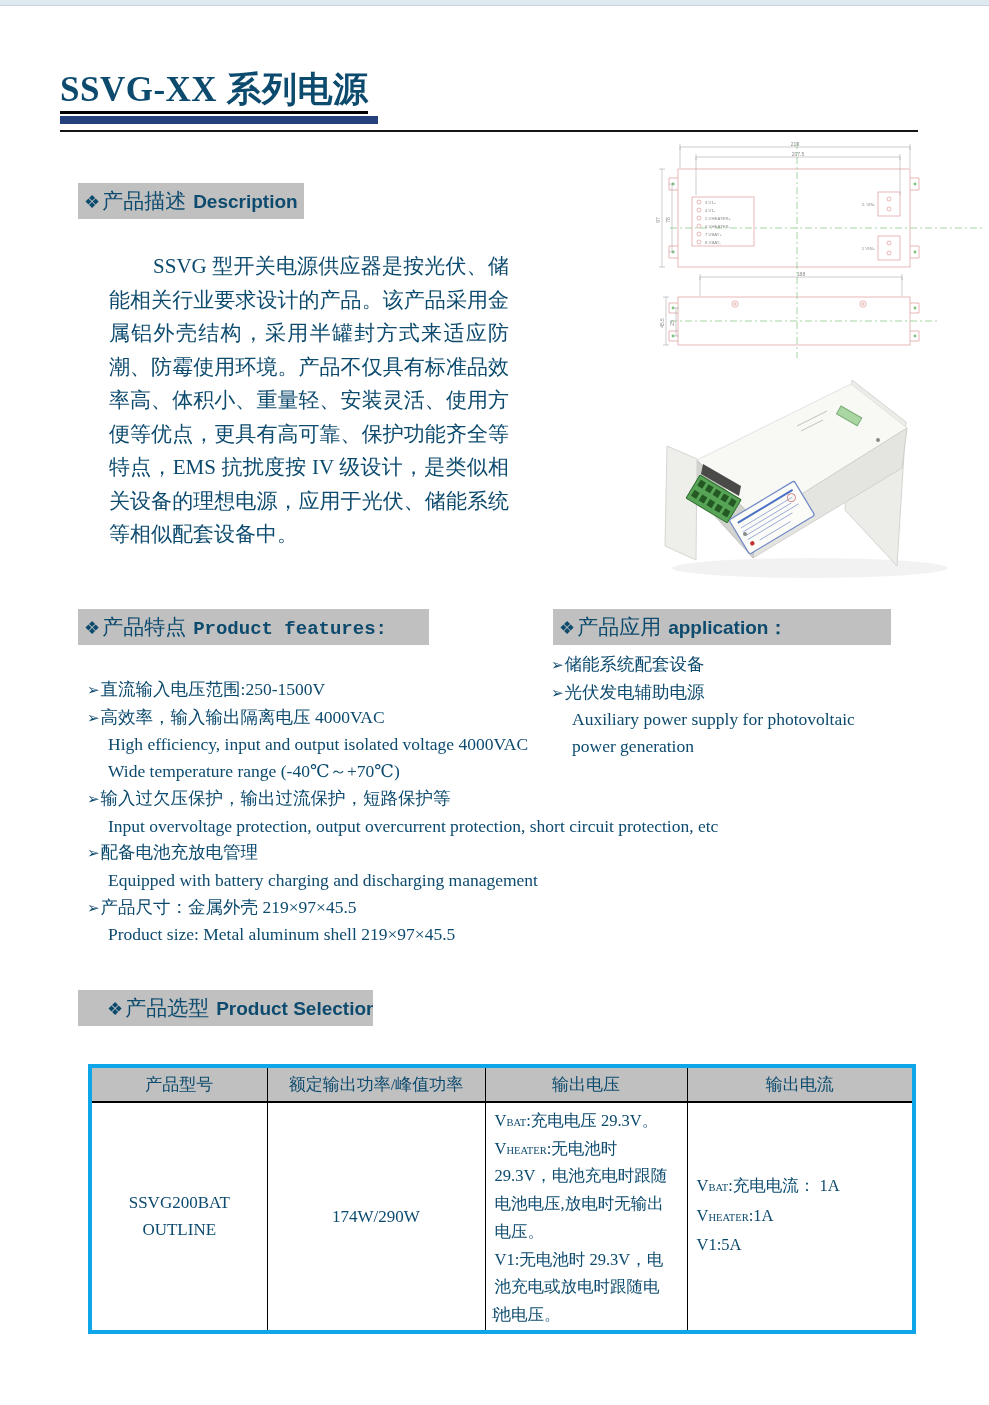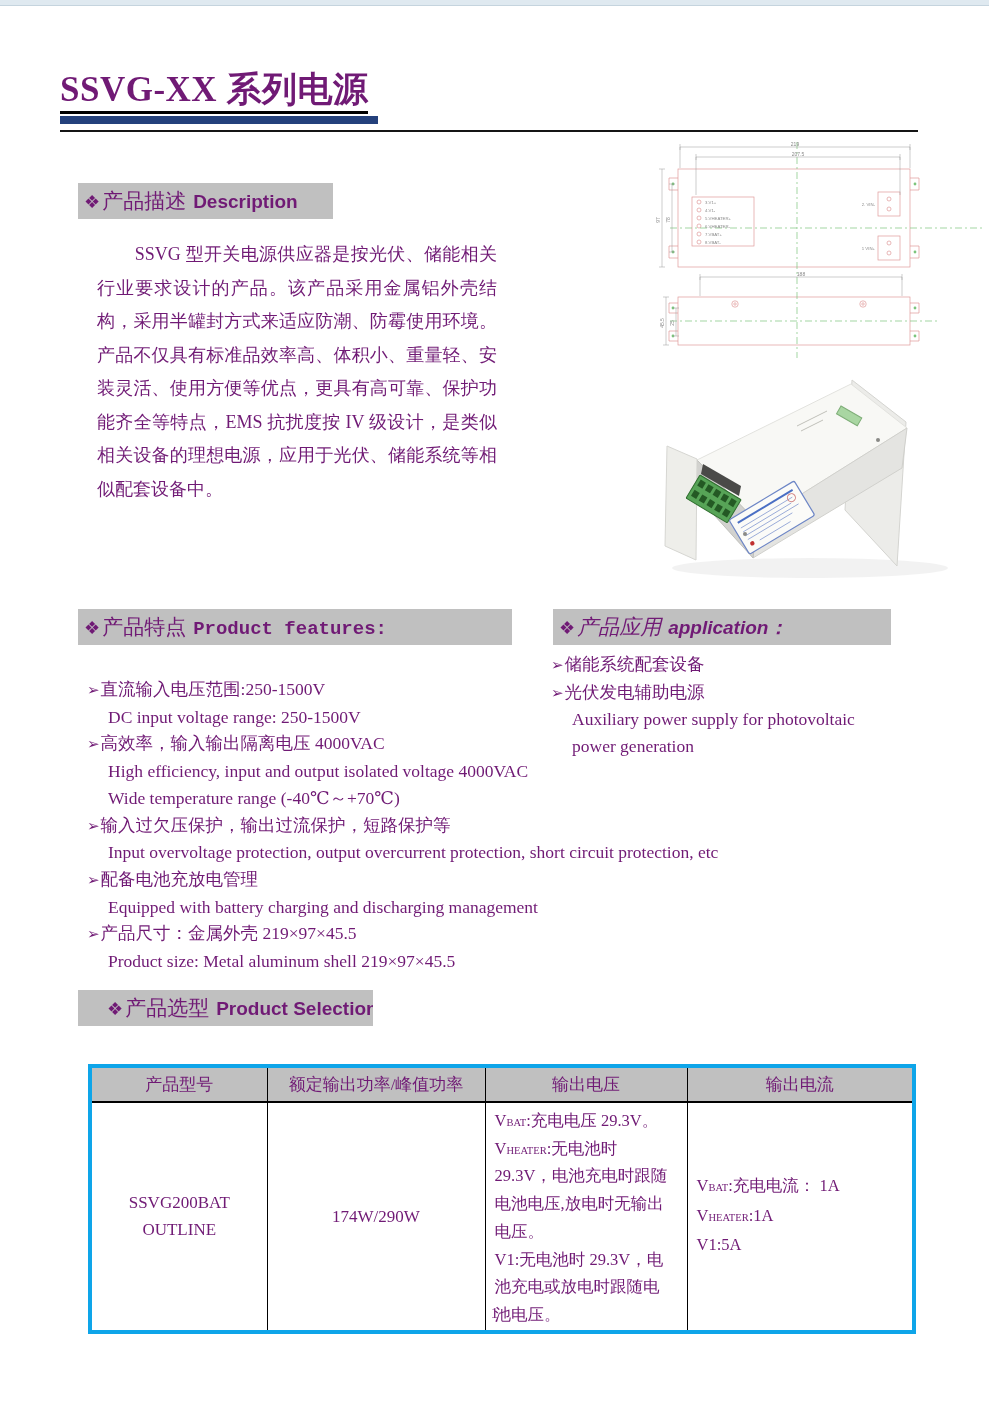--- a/index.html
+++ b/index.html
@@ -1,35 +1,35 @@
 <!DOCTYPE html>
 <html><head>
 <meta charset="utf-8">
 <style>
   html,body{margin:0;padding:0;background:#fff;}
   #page{position:relative;width:989px;height:1405px;background:#fff;overflow:hidden;
-        font-family:"Liberation Serif","DejaVu Serif",serif;color:#701a75;}
+        font-family:"Liberation Serif","DejaVu Serif",serif;color:#0c4a6e;}
   .topstrip{position:absolute;left:0;top:0;width:989px;height:5px;background:#dfe9f0;border-bottom:1px solid #c5d4de;}
   
   #title{position:absolute;left:60px;top:66px;margin:0;font-size:35px;font-weight:700;letter-spacing:.5px;white-space:nowrap;}
   #title .t-underline{border-bottom:3px solid #000;padding-bottom:2px;}
   .navybar{position:absolute;left:60px;top:116px;width:318px;height:8px;background:#24417c;}
   .hrule{position:absolute;left:60px;top:130px;width:858px;height:2px;background:#151515;}
   
   .sec-head{position:absolute;background:#c0c0c0;height:36px;line-height:36px;box-sizing:border-box;
             padding-left:6px;font-size:21px;white-space:nowrap;overflow:hidden;}
   .sec-head .en{font-family:"Liberation Sans","DejaVu Sans",sans-serif;font-weight:700;font-size:19px;margin-left:7px;}
   .sec-head .en-mono{font-family:"Liberation Mono","DejaVu Sans Mono",monospace;font-weight:700;font-size:19px;margin-left:7px;}
   .dia{font-family:"DejaVu Sans",sans-serif;font-size:18px;margin-right:2px;}
-  #desc-head{left:78px;top:183px;width:255px;}
-  #feat-head{left:78px;top:609px;width:434px;}
-  #app-head{left:553px;top:609px;width:338px;font-style:italic;}
+  #desc-head{left:78px;top:183px;width:226px;}
+  #feat-head{left:78px;top:609px;width:351px;}
+  #app-head{left:553px;top:609px;width:338px;}
   #sel-head{left:78px;top:990px;width:295px;padding-left:29px;}
   
-  .desc-body{position:absolute;left:97px;top:238px;width:400px;margin:0;font-size:18px;line-height:33.5px;
+  .desc-body{position:absolute;left:97px;top:238px;width:400px;margin:12px;font-size:21px;line-height:33.5px;
              text-align:justify;text-indent:2.1em;}
   
   .features{position:absolute;left:87px;top:676px;width:710px;font-size:17.5px;}
   .apps{position:absolute;left:551px;top:651px;width:332px;font-size:17.5px;}
   .li-zh,.li-en{line-height:26.7px;}
   .li-en{margin-left:21px;}
   .arrow{font-family:"DejaVu Sans",sans-serif;font-size:15px;margin-right:1px;}
   
   .ptable{position:absolute;left:88px;top:1064px;width:824px;border-collapse:collapse;table-layout:fixed;
           font-size:17px;border:4px solid #0ea5e9;}
@@ -182,21 +182,20 @@
 
   <div class="sec-head" id="feat-head">
     <span class="dia">❖</span><span>产品特点</span><span class="en-mono">Product features:</span>
   </div>
   <div class="sec-head" id="app-head">
     <span class="dia">❖</span><span>产品应用</span><span class="en">application：</span>
   </div>
 
   <div class="features">
     <div class="li-zh"><span class="arrow">➢</span><span>直流输入电压范围:250-1500V</span></div>
-    <div class="li-en">DC input voltage range: 250-1500V</div>
     <div class="li-zh"><span class="arrow">➢</span><span>高效率，输入输出隔离电压 4000VAC</span></div>
     <div class="li-en">High efficiency, input and output isolated voltage 4000VAC</div>
     <div class="li-en">Wide temperature range (-40℃～+70℃)</div>
     <div class="li-zh"><span class="arrow">➢</span><span>输入过欠压保护，输出过流保护，短路保护等</span></div>
     <div class="li-en">Input overvoltage protection, output overcurrent protection, short circuit protection, etc</div>
     <div class="li-zh"><span class="arrow">➢</span><span>配备电池充放电管理</span></div>
     <div class="li-en">Equipped with battery charging and discharging management</div>
     <div class="li-zh"><span class="arrow">➢</span><span>产品尺寸：金属外壳 219×97×45.5</span></div>
     <div class="li-en">Product size: Metal aluminum shell 219×97×45.5</div>
   </div>

